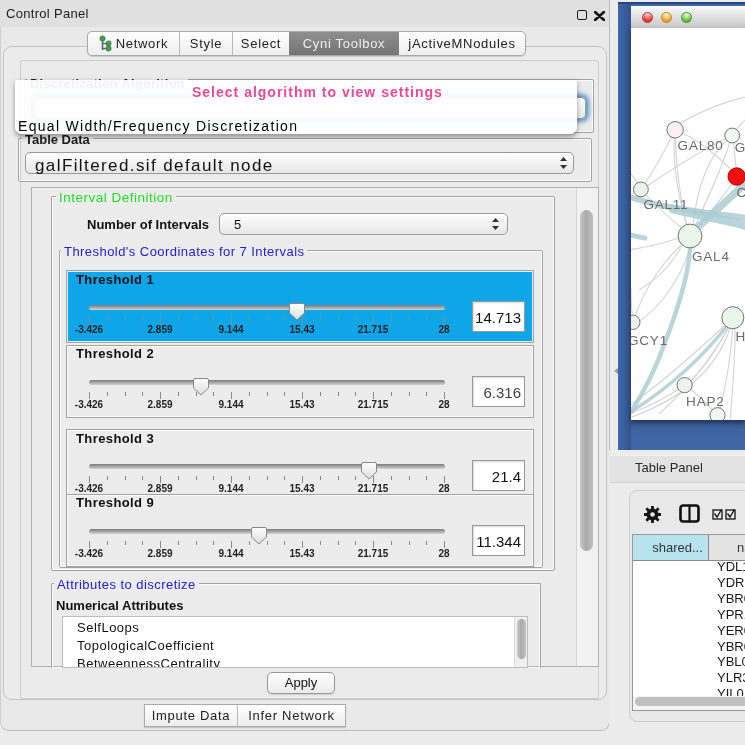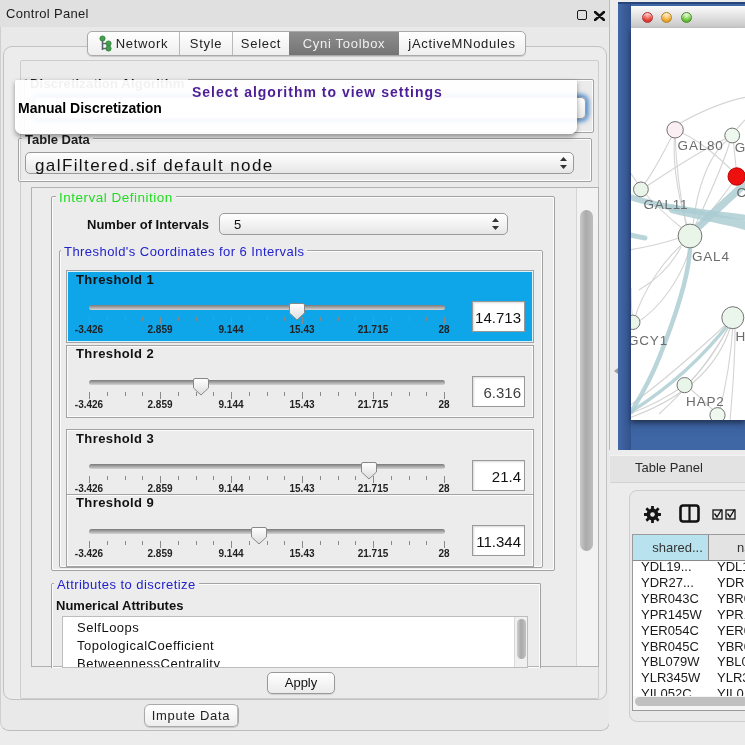--- a/index.html
+++ b/index.html
@@ -67,21 +67,21 @@
 <div class="abs" style="left:87px;top:217px;font-size:13px;font-weight:bold;color:#111;">Number of Intervals</div>
 <div class="abs" style="left:219px;top:213px;width:287px;height:20px;border-radius:5px;background:linear-gradient(#ffffff,#e6e6e6);border:1px solid #9a9a9a;font-size:13px;color:#111;">
   <span style="position:absolute;left:14px;top:3px;">5</span>
   <svg class="abs" style="right:7px;top:3px;" width="9" height="14" viewBox="0 0 9 14">
     <path d="M1 5 L4.5 1 L8 5 Z" fill="#333"></path>
       <path d="M1 9 L4.5 13 L8 9 Z" fill="#333"></path>
   </svg>
 </div>
 
 <div class="abs" style="left:59px;top:250px;width:482px;height:316px;border:1px solid #a2a2a2;border-radius:2px;box-shadow:inset 1px 1px 0 rgba(255,255,255,.85), inset -1px -1px 0 rgba(255,255,255,.85);"></div>
-<div class="abs" style="left:61px;top:244px;background:#ececec;padding:0 3px;font-size:13px;letter-spacing:.45px;color:#2222cc;">Threshold's Coordinates for 6 Intervals</div>
+<div class="abs" style="left:61px;top:244px;background:#ececec;padding:0 3px;font-size:13px;letter-spacing:.45px;color:#2222cc;">Threshold's Coordinates for 7 Intervals</div>
 
 <div class="abs" style="left:66px;top:270px;width:466px;height:71px;background:#0ea5e9;border:1px solid #a2a2a2;box-shadow:inset 1px 1px 0 rgba(255,255,255,.85), inset -1px -1px 0 rgba(255,255,255,.85);">
 <div style="position:absolute;left:9px;top:0.5px;font-size:13px;font-weight:bold;letter-spacing:.4px;color:#111;">Threshold 1</div>
 <div style="position:absolute;left:22px;top:34px;width:356px;height:5px;border-radius:3px;background:linear-gradient(#7a7a7a,#d4d4d4);"></div>
 <div style="position:absolute;left:22.0px;top:46px;width:1px;height:7px;background:#8a8a8a;"></div>
     <div style="position:absolute;left:39.8px;top:46px;width:1px;height:4px;background:#8a8a8a;"></div>
     <div style="position:absolute;left:57.5px;top:46px;width:1px;height:4px;background:#8a8a8a;"></div>
     <div style="position:absolute;left:75.2px;top:46px;width:1px;height:4px;background:#8a8a8a;"></div>
     <div style="position:absolute;left:93.0px;top:46px;width:1px;height:7px;background:#8a8a8a;"></div>
     <div style="position:absolute;left:110.8px;top:46px;width:1px;height:4px;background:#8a8a8a;"></div>
@@ -245,27 +245,28 @@
 <div class="abs" style="left:54px;top:577px;background:#ececec;padding:0 3px;font-size:13px;letter-spacing:.45px;color:#2222cc;">Attributes to discretize</div>
 <div class="abs" style="left:56px;top:598px;font-size:13px;font-weight:bold;color:#111;">Numerical Attributes</div>
 <div class="abs" style="left:62px;top:616px;width:464px;height:50px;background:#ffffff;border:1px solid #bdbdbd;font-size:13px;color:#111;overflow:hidden;">
   <div style="margin:2px 0 0 14px;line-height:17.8px;letter-spacing:.5px;">SelfLoops<br>TopologicalCoefficient<br>BetweennessCentrality</div>
   <div style="position:absolute;right:0;top:0;width:12px;height:50px;background:#f0f0f0;border-left:1px solid #d8d8d8;"></div>
   <div style="position:absolute;right:1.5px;top:2px;width:9px;height:40px;background:linear-gradient(90deg,#cfcfcf,#a9a9a9 45%,#c2c2c2);border-radius:5px;"></div>
 </div>
 
 <div class="abs" style="left:267px;top:672px;width:66px;height:20px;border-radius:5px;background:linear-gradient(#ffffff,#ebebeb);border:1px solid #999;box-shadow:0 1px 1px rgba(0,0,0,.12);font-size:13px;color:#111;text-align:center;line-height:20px;">Apply</div>
 
-<div class="abs" style="left:144px;top:704px;height:21px;border-radius:6px;border:1px solid #a9a9a9;background:linear-gradient(#ffffff,#eeeeee);box-shadow:0 1px 1px rgba(0,0,0,.15);display:flex;font-size:13px;letter-spacing:.7px;color:#222;">
+<div class="abs" style="left:144px;top:704px;height:21px;border-radius:0;border:1px solid #a9a9a9;background:linear-gradient(#ffffff,#eeeeee);box-shadow:0 1px 1px rgba(0,0,0,.15);display:flex;font-size:13px;letter-spacing:.7px;color:#222;">
   <div style="width:92px;display:flex;align-items:center;justify-content:center;border-right:1px solid #b9b9b9;">Impute Data</div>
+  <div style="width:107px;display:flex;align-items:center;justify-content:center;">Infer Network</div>
 </div>
 
 <div class="abs" style="left:15px;top:80px;width:562px;height:54px;background:rgba(255,255,255,.94);border-radius:2px 2px 7px 7px;box-shadow:0 2.5px 5px rgba(0,0,0,.38);font-size:14px;">
-  <div style="position:absolute;left:177px;top:4px;color:#4c1d95;font-weight:bold;letter-spacing:1px;">Select algorithm to view settings</div>
-  <div style="position:absolute;left:3px;top:20px;font-weight:bold;color:#000;">Manual Discretization</div>
+  <div style="position:absolute;left:177px;top:4px;color:#ec4899;font-weight:bold;letter-spacing:1px;">Select algorithm to view settings</div>
+  <div style="position:absolute;left:3px;top:38px;color:#000;letter-spacing:1.3px;">Equal Width/Frequency Discretization</div>
 </div>
 
 <div class="abs" style="left:610px;top:0;width:8px;height:745px;background:#ececec;"></div>
 
 <div class="abs" style="left:614px;top:368px;width:0;height:0;border-top:3px solid transparent;border-bottom:3px solid transparent;border-right:4px solid #9a9a9a;"></div>
 
 <div class="abs" style="left:618px;top:2px;width:127px;height:448px;background:#3f67a6;border-top:2px solid #27457a;"></div>
 <div class="abs" style="left:618px;top:4px;width:13px;height:446px;background:linear-gradient(90deg,#4169a8,#33528c);"></div>
 <div class="abs" style="left:631px;top:420px;width:114px;height:30px;background:linear-gradient(#3a5d99,#3f67a6 60%);"></div>
 <div class="abs" style="left:631px;top:6px;width:114px;height:22px;background:linear-gradient(#fbfbfb,#c6c6c6);border-bottom:1px solid #8f8f8f;">
@@ -364,17 +365,16 @@
 <svg class="abs" style="left:712px;top:509px;" width="24" height="11" viewBox="0 0 24 11">
   <rect x="1" y="1" width="9" height="9" fill="none" stroke="#111" stroke-width="1.3"></rect>
   <path d="M2.5 4.5 L5 8 L9.5 0.5" fill="none" stroke="#111" stroke-width="1.3"></path>
   <rect x="14" y="1" width="9" height="9" fill="none" stroke="#111" stroke-width="1.3"></rect>
   <path d="M15.5 4.5 L18 8 L22.5 0.5" fill="none" stroke="#111" stroke-width="1.3"></path>
 </svg>
 
 <div class="abs" style="left:632px;top:534px;width:113px;height:175px;background:#fff;border:1px solid #9a9a9a;overflow:hidden;font-size:13px;">
   <div style="position:absolute;left:0;top:0;width:75px;height:25px;background:#b9e2ef;border-right:1px solid #8a8a8a;border-bottom:1px solid #8a8a8a;color:#333;text-align:center;line-height:25px;text-indent:14px;">shared...</div>
   <div style="position:absolute;left:76px;top:0;width:120px;height:25px;background:#e3e3e3;border-bottom:1px solid #8a8a8a;color:#333;line-height:25px;padding-left:28px;">na</div>
-  <div style="position:absolute;left:8px;top:24px;line-height:15.9px;color:#1a1a1a;">YDL19...<br>YDR27...<br>YBR043C<br>YPR145W<br>YER054C<br>YBR045C<br>YBL079W<br>YLR345W<br>YIL052C</div>
   <div style="position:absolute;left:84px;top:24px;line-height:15.9px;color:#1a1a1a;">YDL1<br>YDR2<br>YBR0<br>YPR1<br>YER0<br>YBR0<br>YBL0<br>YLR3<br>YIL0</div>
   <div style="position:absolute;left:0;top:161px;width:113px;height:14px;background:#f5f5f5;"></div>
   <div style="position:absolute;left:2px;top:162px;width:113px;height:9px;background:#c0c0c0;border-radius:5px;"></div>
 </div>
 
 </body></html>

